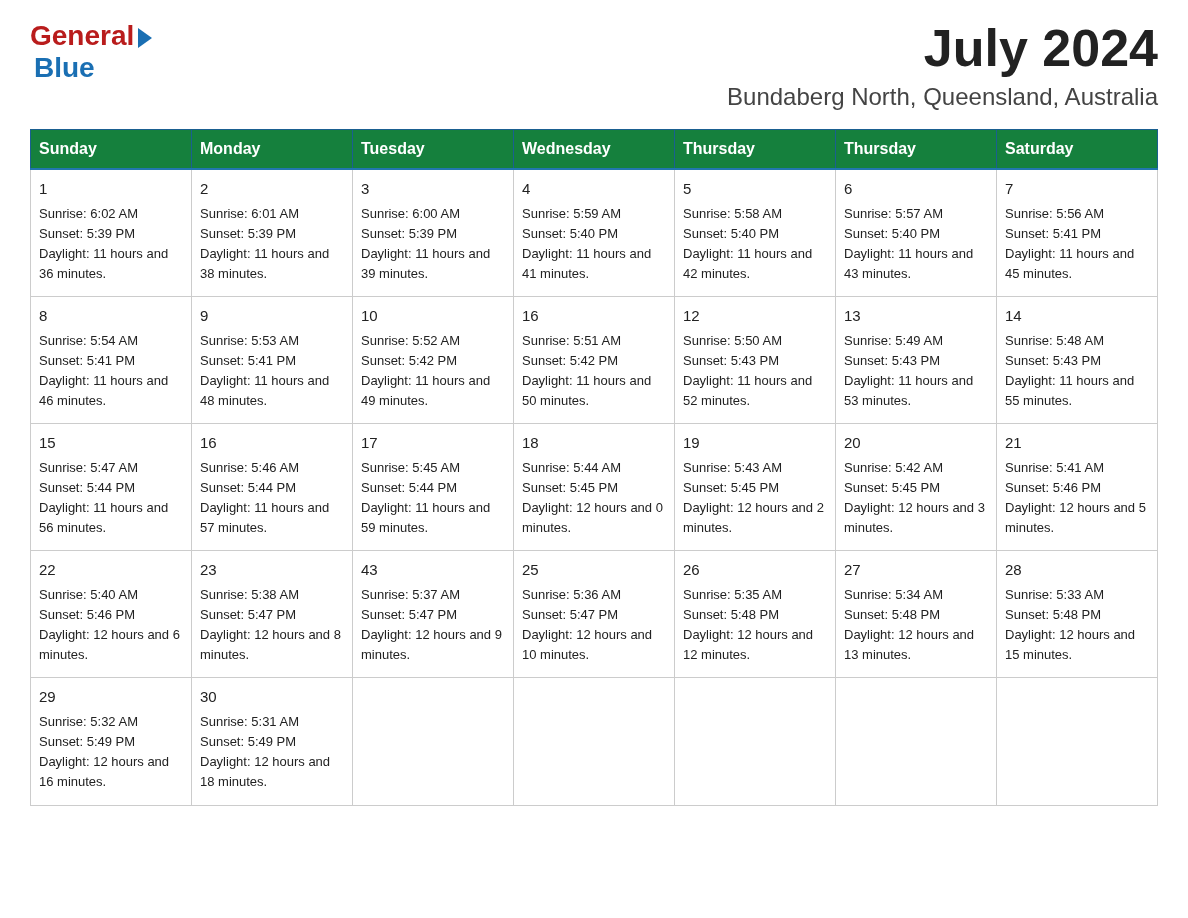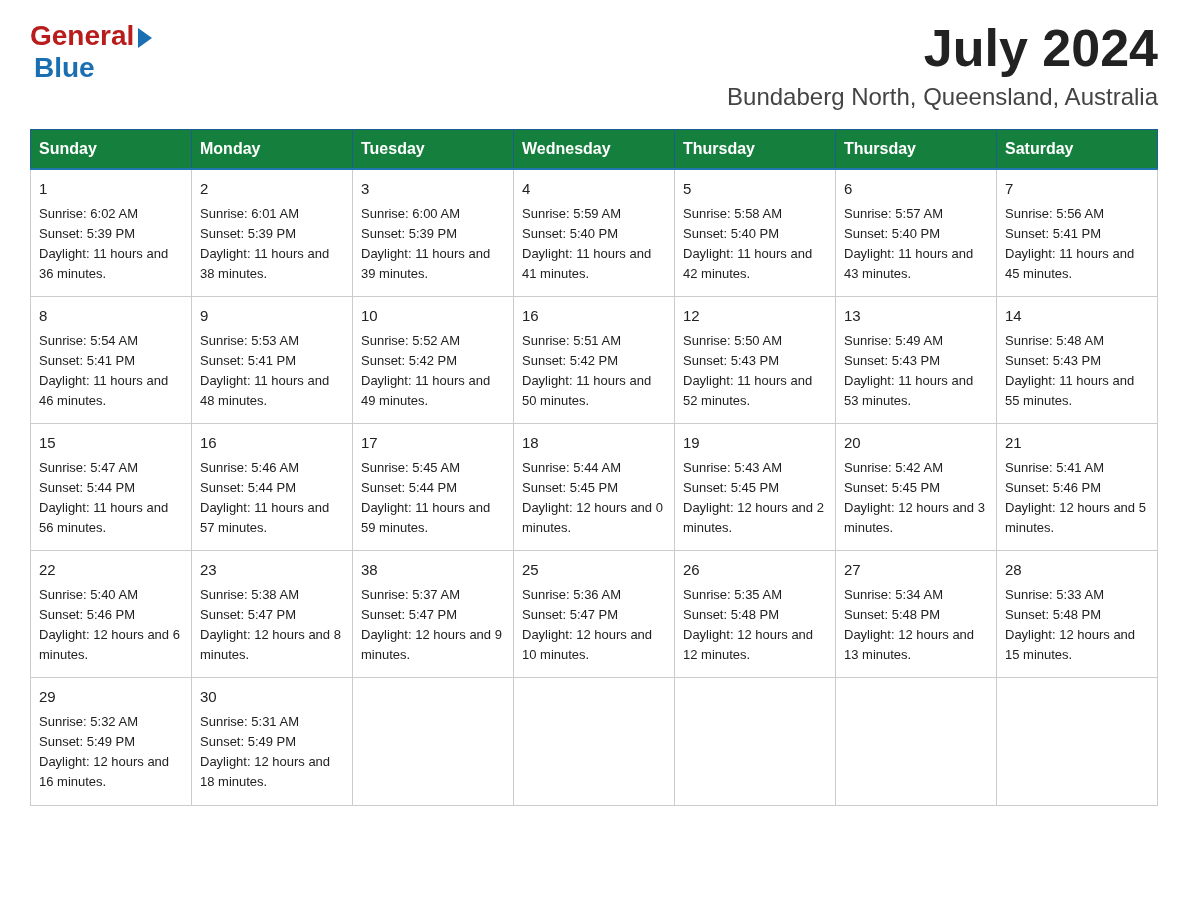--- a/index.html
+++ b/index.html
@@ -224,21 +224,21 @@
       <tr>
         <td>
           <span class="day-num">22</span>
 <div class="day-info">Sunrise: 5:40 AM<br>Sunset: 5:46 PM<br>Daylight: 12 hours and 6 minutes.</div>
         </td>
         <td>
           <span class="day-num">23</span>
 <div class="day-info">Sunrise: 5:38 AM<br>Sunset: 5:47 PM<br>Daylight: 12 hours and 8 minutes.</div>
         </td>
         <td>
-          <span class="day-num">38</span>
+          <span class="day-num">43</span>
 <div class="day-info">Sunrise: 5:37 AM<br>Sunset: 5:47 PM<br>Daylight: 12 hours and 9 minutes.</div>
         </td>
         <td>
           <span class="day-num">25</span>
 <div class="day-info">Sunrise: 5:36 AM<br>Sunset: 5:47 PM<br>Daylight: 12 hours and 10 minutes.</div>
         </td>
         <td>
           <span class="day-num">26</span>
 <div class="day-info">Sunrise: 5:35 AM<br>Sunset: 5:48 PM<br>Daylight: 12 hours and 12 minutes.</div>
         </td>

